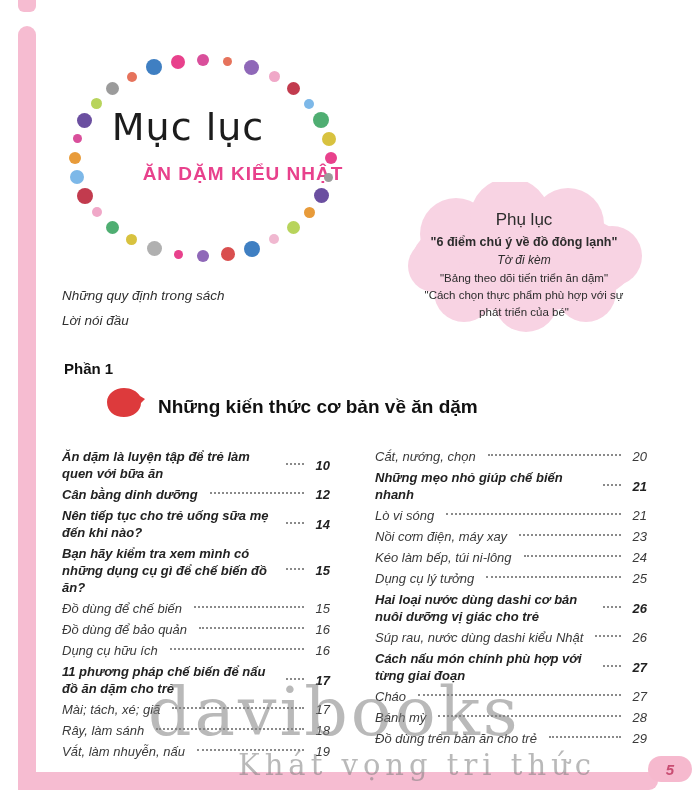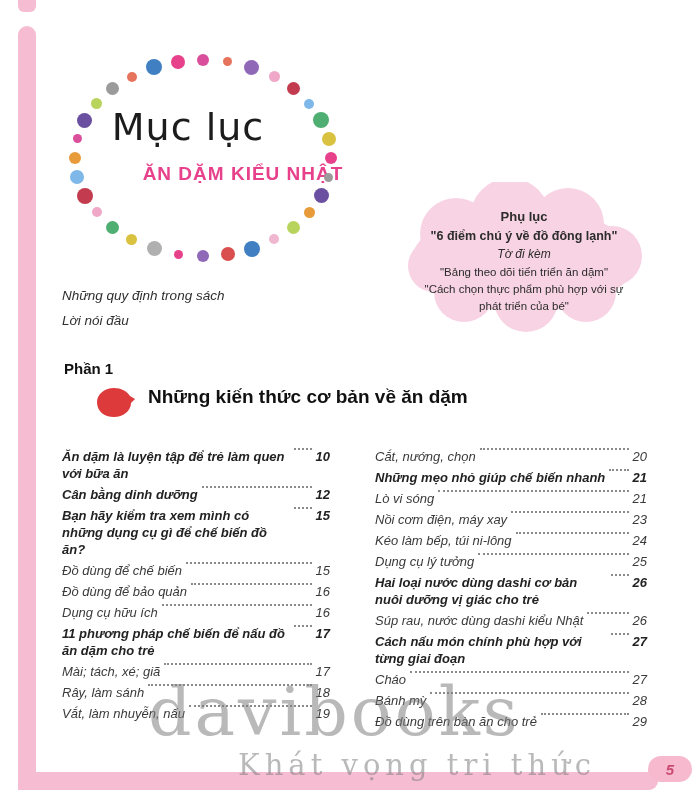--- a/index.html
+++ b/index.html
@@ -28,39 +28,39 @@
     font-size:19px;font-weight:bold;color:#e8418c;letter-spacing:1px;white-space:nowrap;
   }
 
   
   .cloud{position:absolute;left:398px;top:182px;width:252px;height:150px;}
   .cloud svg{position:absolute;left:0;top:0;}
   .cloud-text{
     position:absolute;left:10px;top:26px;width:232px;text-align:center;line-height:1.45;
     color:#2c2c2c;
   }
-  .cloud-title{font-weight:bold;font-size:13px;}
+  .cloud-title{font-weight:normal;font-size:17px;}
   .cloud-sub{font-weight:bold;font-size:12.5px;}
   .cloud-note{font-style:italic;font-size:12px;margin:1px 0;}
   .cloud-item{font-size:11.5px;}
   .cloud-item2{font-size:11.5px;width:200px;margin:0 auto;}
 
   
   .intro{position:absolute;left:62px;top:284px;font-style:italic;font-size:13.5px;color:#2e2e2e;line-height:1.85;}
 
   
   .part-label{position:absolute;left:64px;top:360px;font-weight:bold;font-size:15px;color:#111;}
-  .section-head{position:absolute;left:94px;top:386px;display:flex;align-items:flex-start;gap:12px;}
+  .section-head{position:absolute;left:104px;top:386px;display:flex;align-items:flex-end;gap:12px;}
   .section-title{font-weight:bold;font-size:19px;color:#111;}
 
   
   .toc-col{position:absolute;top:448px;font-style:italic;font-size:13px;color:#3a3a3a;}
   .toc-left{left:62px;width:268px;}
   .toc-right{left:375px;width:272px;}
-  .toc-row{display:flex;align-items:flex-start;margin-bottom:4px;line-height:17px;}
+  .toc-row{display:flex;align-items:center;margin-bottom:4px;line-height:17px;gap:8px;}
   .toc-row.bold{font-weight:bold;color:#222;}
   .toc-label{flex:0 1 auto;}
   .toc-leader{flex:1 1 18px;min-width:18px;border-bottom:2px dotted #8a8a8a;margin:0 4px 3px 4px;}
   .toc-page{flex:0 0 auto;}
 
   
   .wm{position:absolute;z-index:5;pointer-events:none;color:#808080;opacity:0.55;
       font-family:"DejaVu Serif", serif;}
   .wm1{left:148px;top:672px;font-size:68px;letter-spacing:3px;}
   .wm2{left:238px;top:748px;font-size:29px;letter-spacing:5px;}
@@ -159,20 +159,25 @@
         <span class="toc-label">Ăn dặm là luyện tập để trẻ làm quen với bữa ăn</span>
         <span class="toc-leader"></span>
         <span class="toc-page">10</span>
       </div>
       <div class="toc-row bold">
         <span class="toc-label">Cân bằng dinh dưỡng</span>
         <span class="toc-leader"></span>
         <span class="toc-page">12</span>
       </div>
       <div class="toc-row bold">
+        <span class="toc-label">Nên tiếp tục cho trẻ uống sữa mẹ đến khi nào?</span>
+        <span class="toc-leader"></span>
+        <span class="toc-page">14</span>
+      </div>
+      <div class="toc-row bold">
         <span class="toc-label">Bạn hãy kiểm tra xem mình có những dụng cụ gì để chế biến đồ ăn?</span>
         <span class="toc-leader"></span>
         <span class="toc-page">15</span>
       </div>
       <div class="toc-row">
         <span class="toc-label">Đồ dùng để chế biến</span>
         <span class="toc-leader"></span>
         <span class="toc-page">15</span>
       </div>
       <div class="toc-row">

